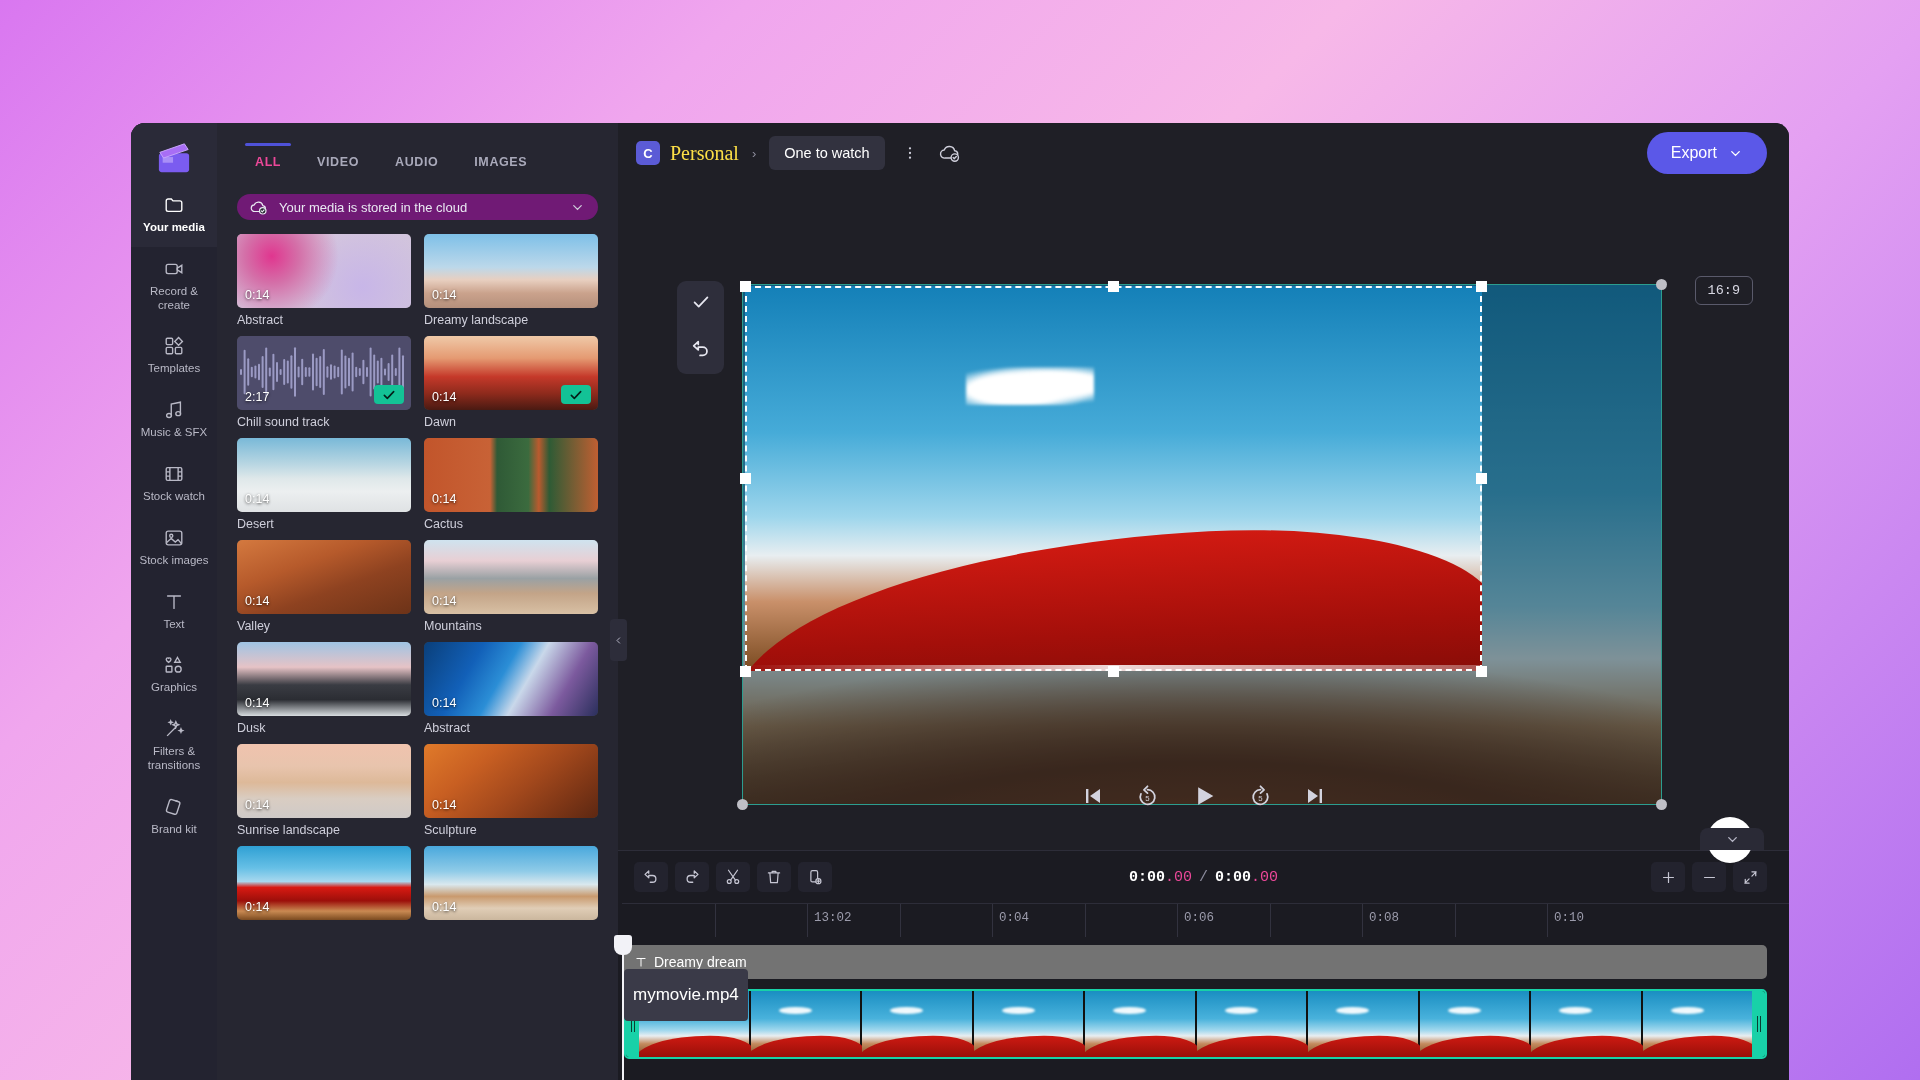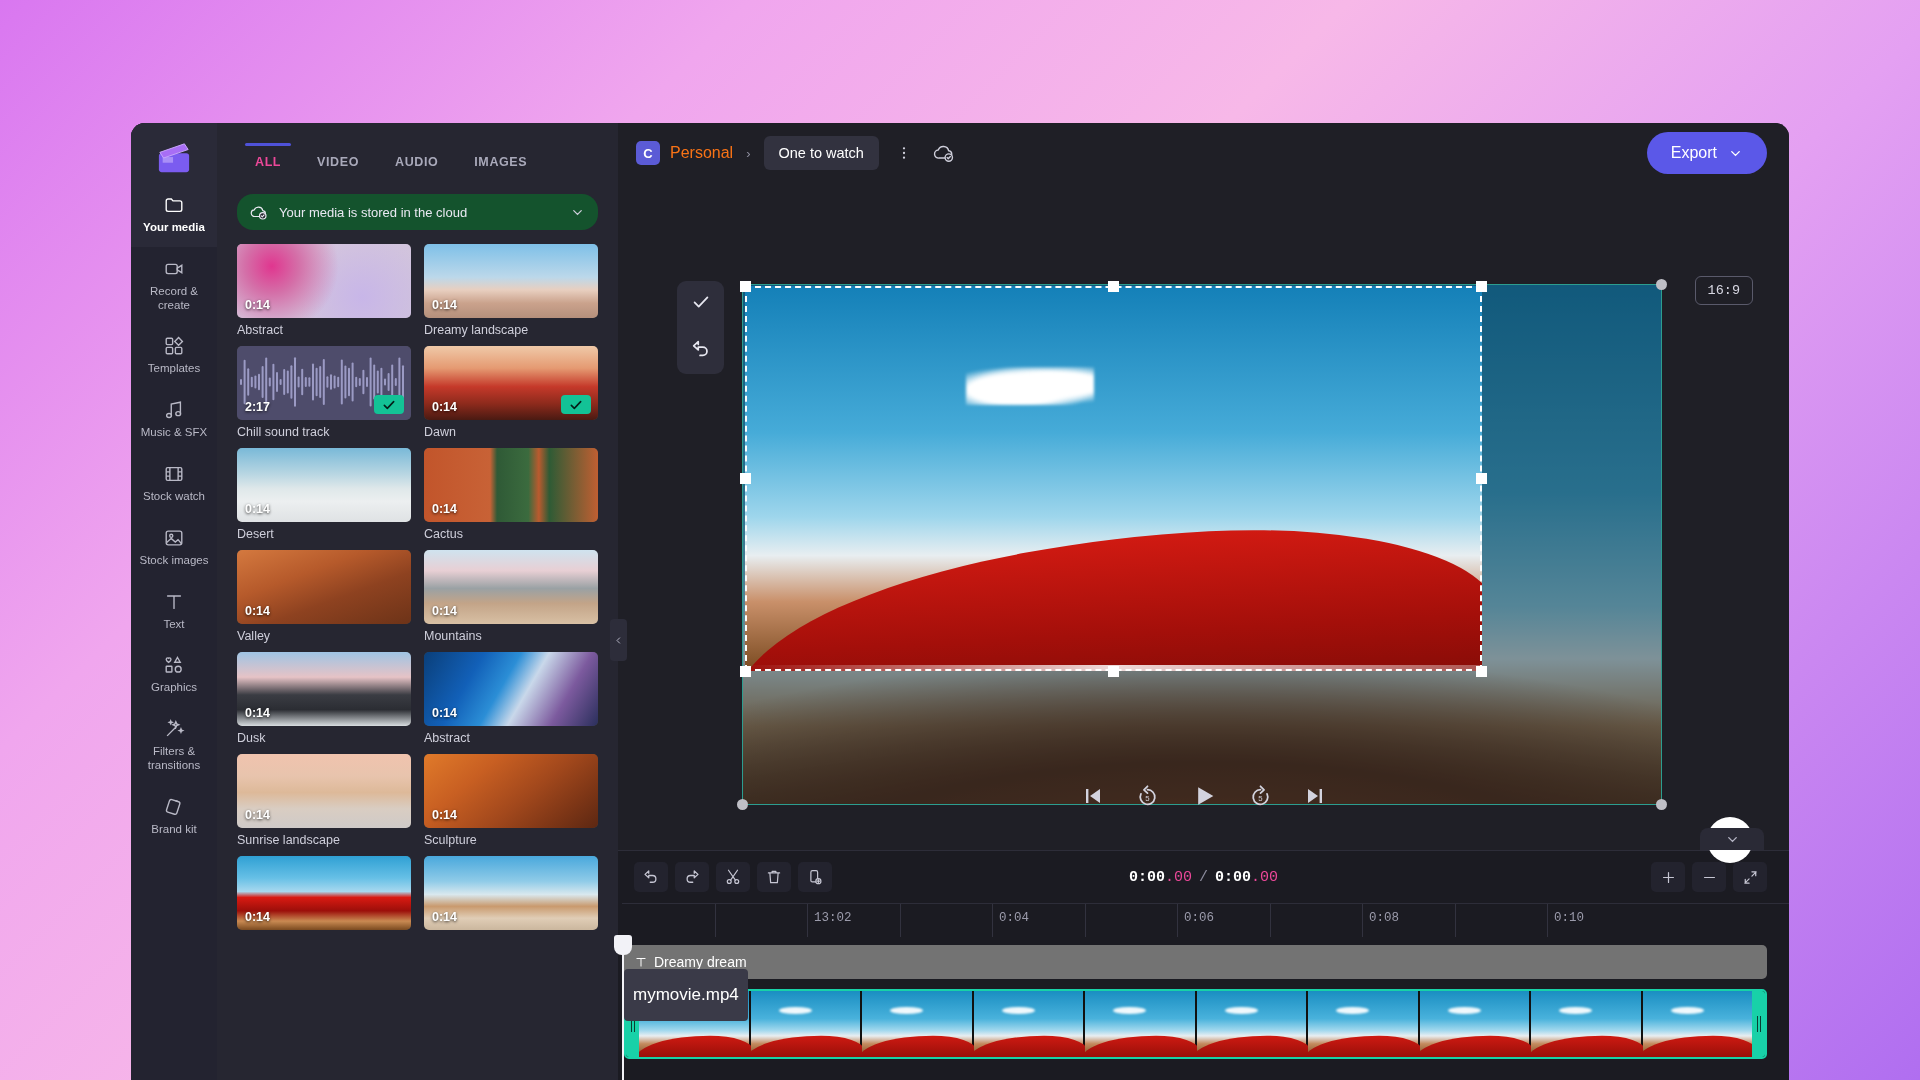--- a/index.html
+++ b/index.html
@@ -72,22 +72,22 @@
     position: relative;
     font-weight: bold;
   }
   .tab.active { color: #ec4899; }
   .tab.active::before {
     content: ""; position: absolute; left: 8px; right: 8px; top: -2px;
     height: 3px; background: #4f52d9; border-radius: 2px;
   }
   #cloud-note {
     margin: 13px 20px 0;
-    height: 36px;
-    background: #14532d;
+    height: 26px;
+    background: #701a75;
     border-radius: 16px;
     display: flex; align-items: center;
     padding: 0 13px;
     gap: 11px;
     font-size: 13px;
     color: #e9e9f2;
     cursor: pointer;
   }
   #cloud-note .chev { margin-left: auto; }
   #grid {
@@ -101,21 +101,21 @@
   .card { cursor: pointer; }
   .thumb {
     position: relative;
     height: 74px;
     border-radius: 5px;
     overflow: hidden;
     background: #444;
   }
   .thumb .dur {
     position: absolute; left: 8px; bottom: 6px;
-    color: #fff; font-size: 12.5px; font-weight: bold;
+    color: #fff; font-size: 12.5px; font-weight: normal;
     text-shadow: 0 1px 3px rgba(0,0,0,.75);
   }
   .thumb .check {
     position: absolute; right: 7px; bottom: 6px;
     width: 30px; height: 19px; border-radius: 4px;
     background: #13c296;
     display: flex; align-items: center; justify-content: center;
   }
   .card-title {
     margin-top: 5px;
@@ -138,21 +138,21 @@
     display: flex; align-items: center;
     padding: 0 22px 0 18px;
     gap: 10px;
   }
   .badge-c {
     width: 24px; height: 24px; border-radius: 5px;
     background: #5b5bd6; color: #fff;
     display: flex; align-items: center; justify-content: center;
     font-size: 13px; font-weight: bold;
   }
-  .crumb { color: #f97316; font-size: 16px; }
+  .crumb { color: #fde047; font-size: 20px; font-family: Liberation Serif, serif; }
   .crumb-sep { color: #8e8e9e; font-size: 13px; padding: 0 3px; }
   #project-name {
     background: #32323f; border-radius: 6px;
     padding: 9px 15px; font-size: 14.5px; color: #fff;
     cursor: pointer;
   }
   .icon-btn {
     width: 30px; height: 30px; border-radius: 5px;
     display: flex; align-items: center; justify-content: center;
     cursor: pointer; color: #cfcfdb;

